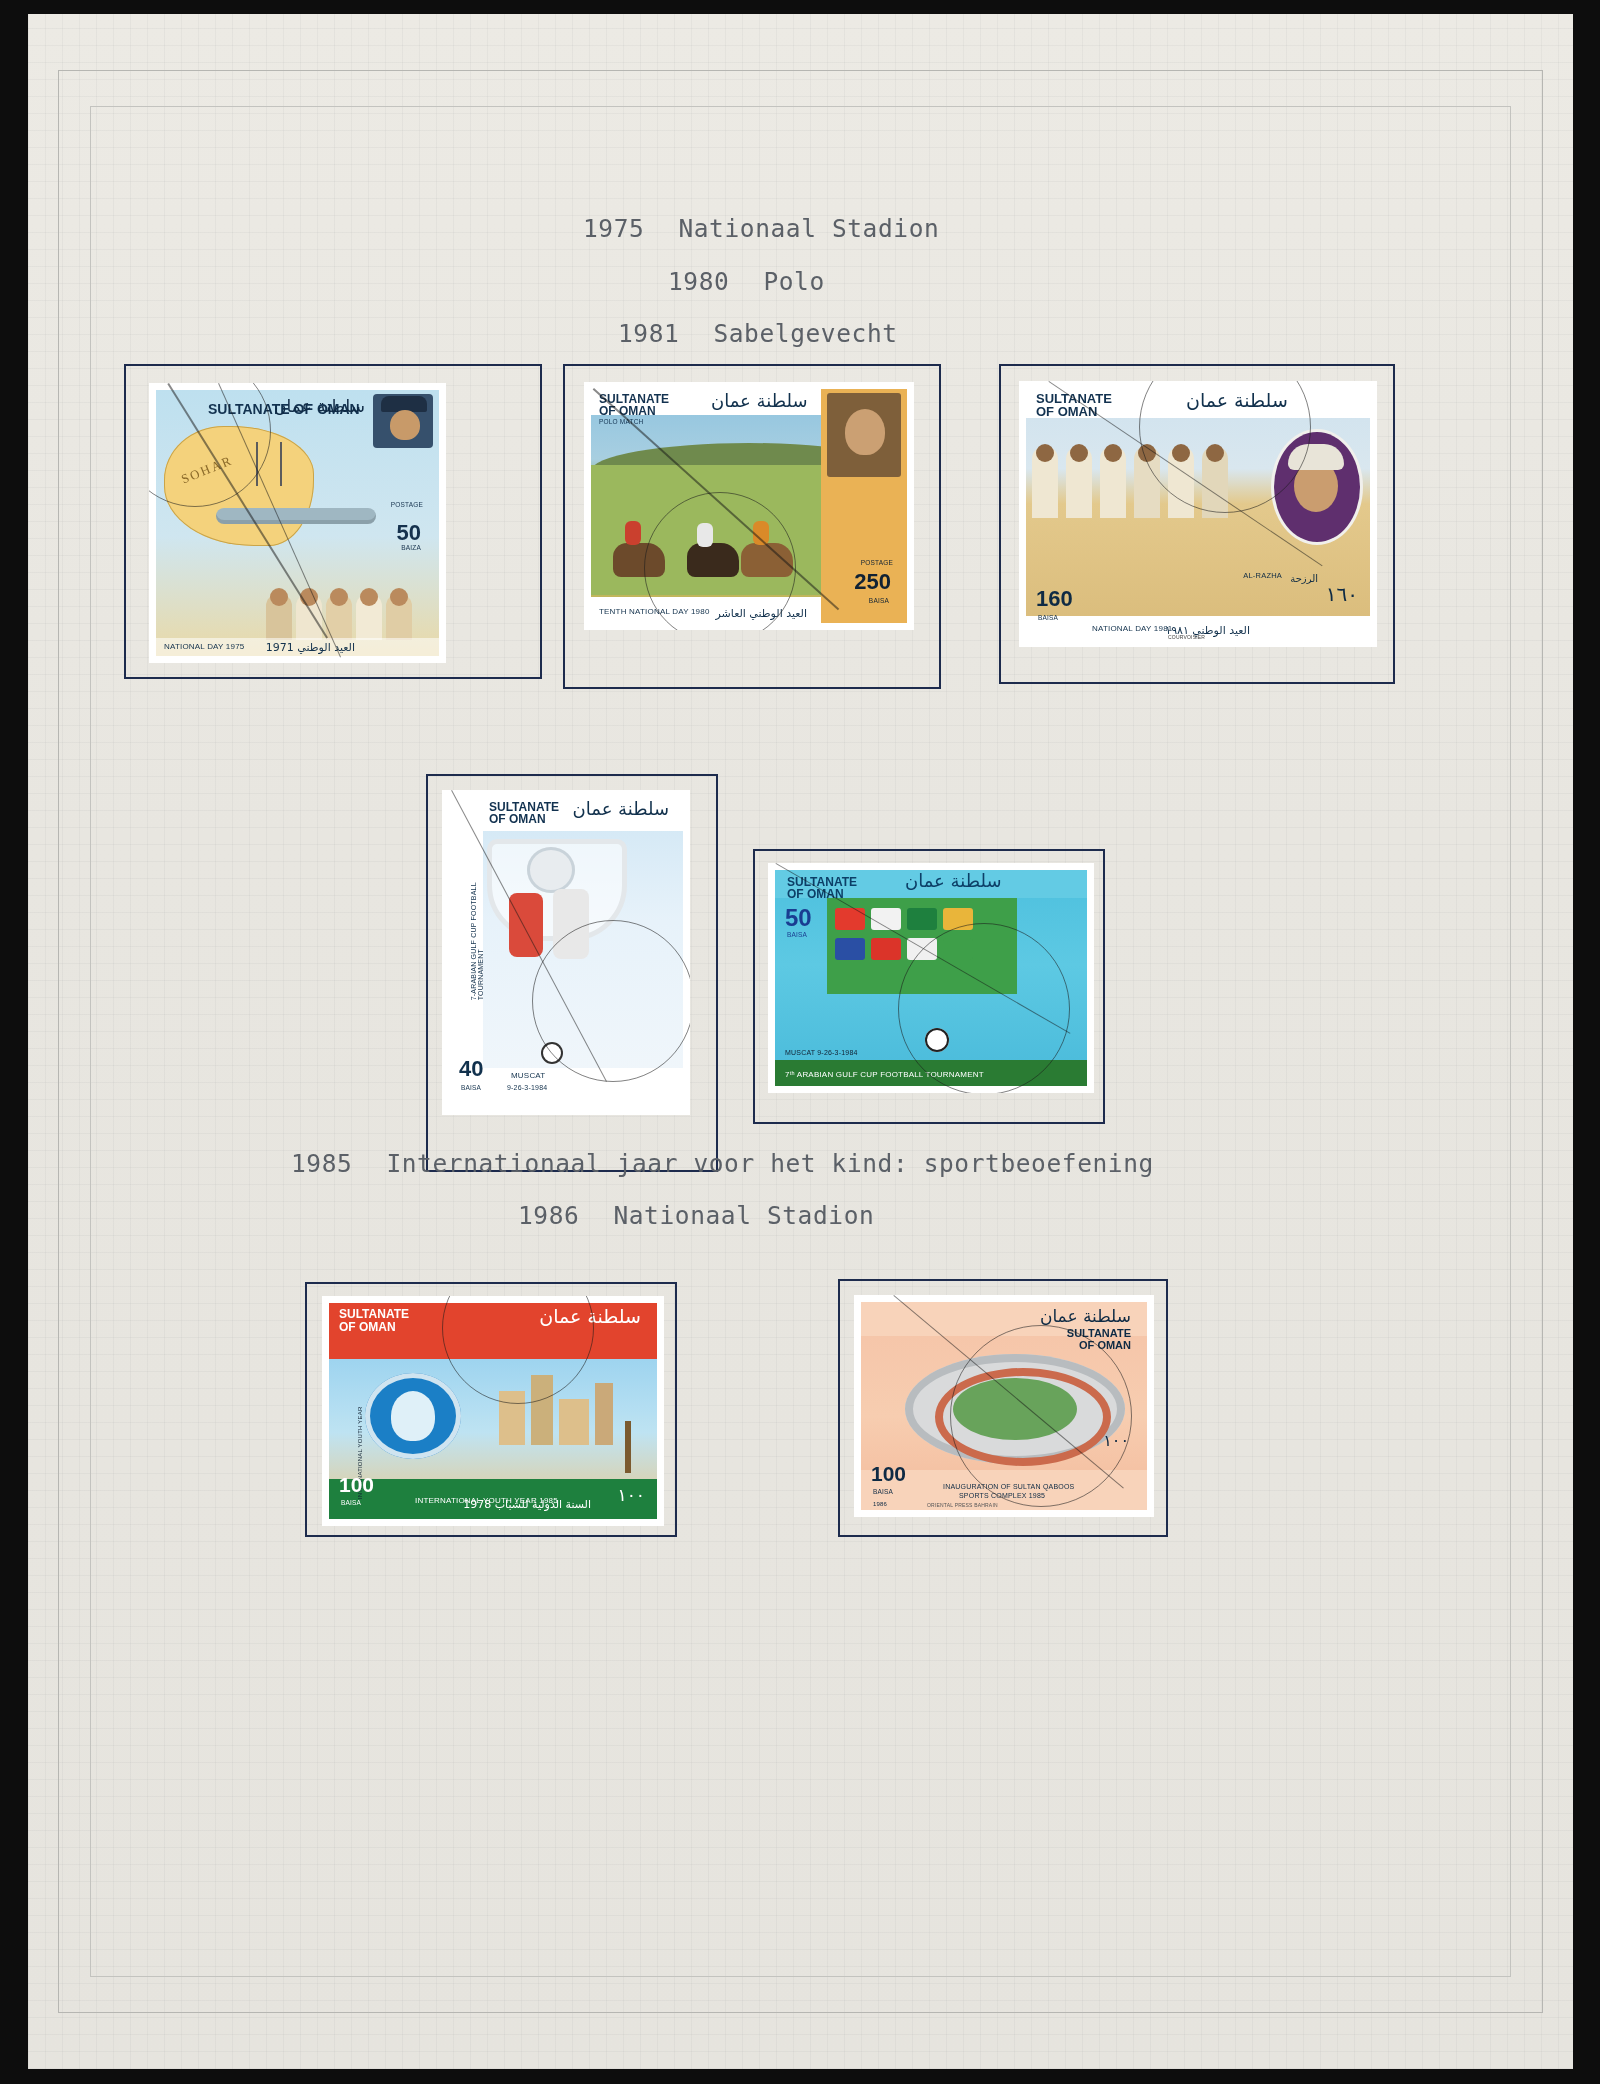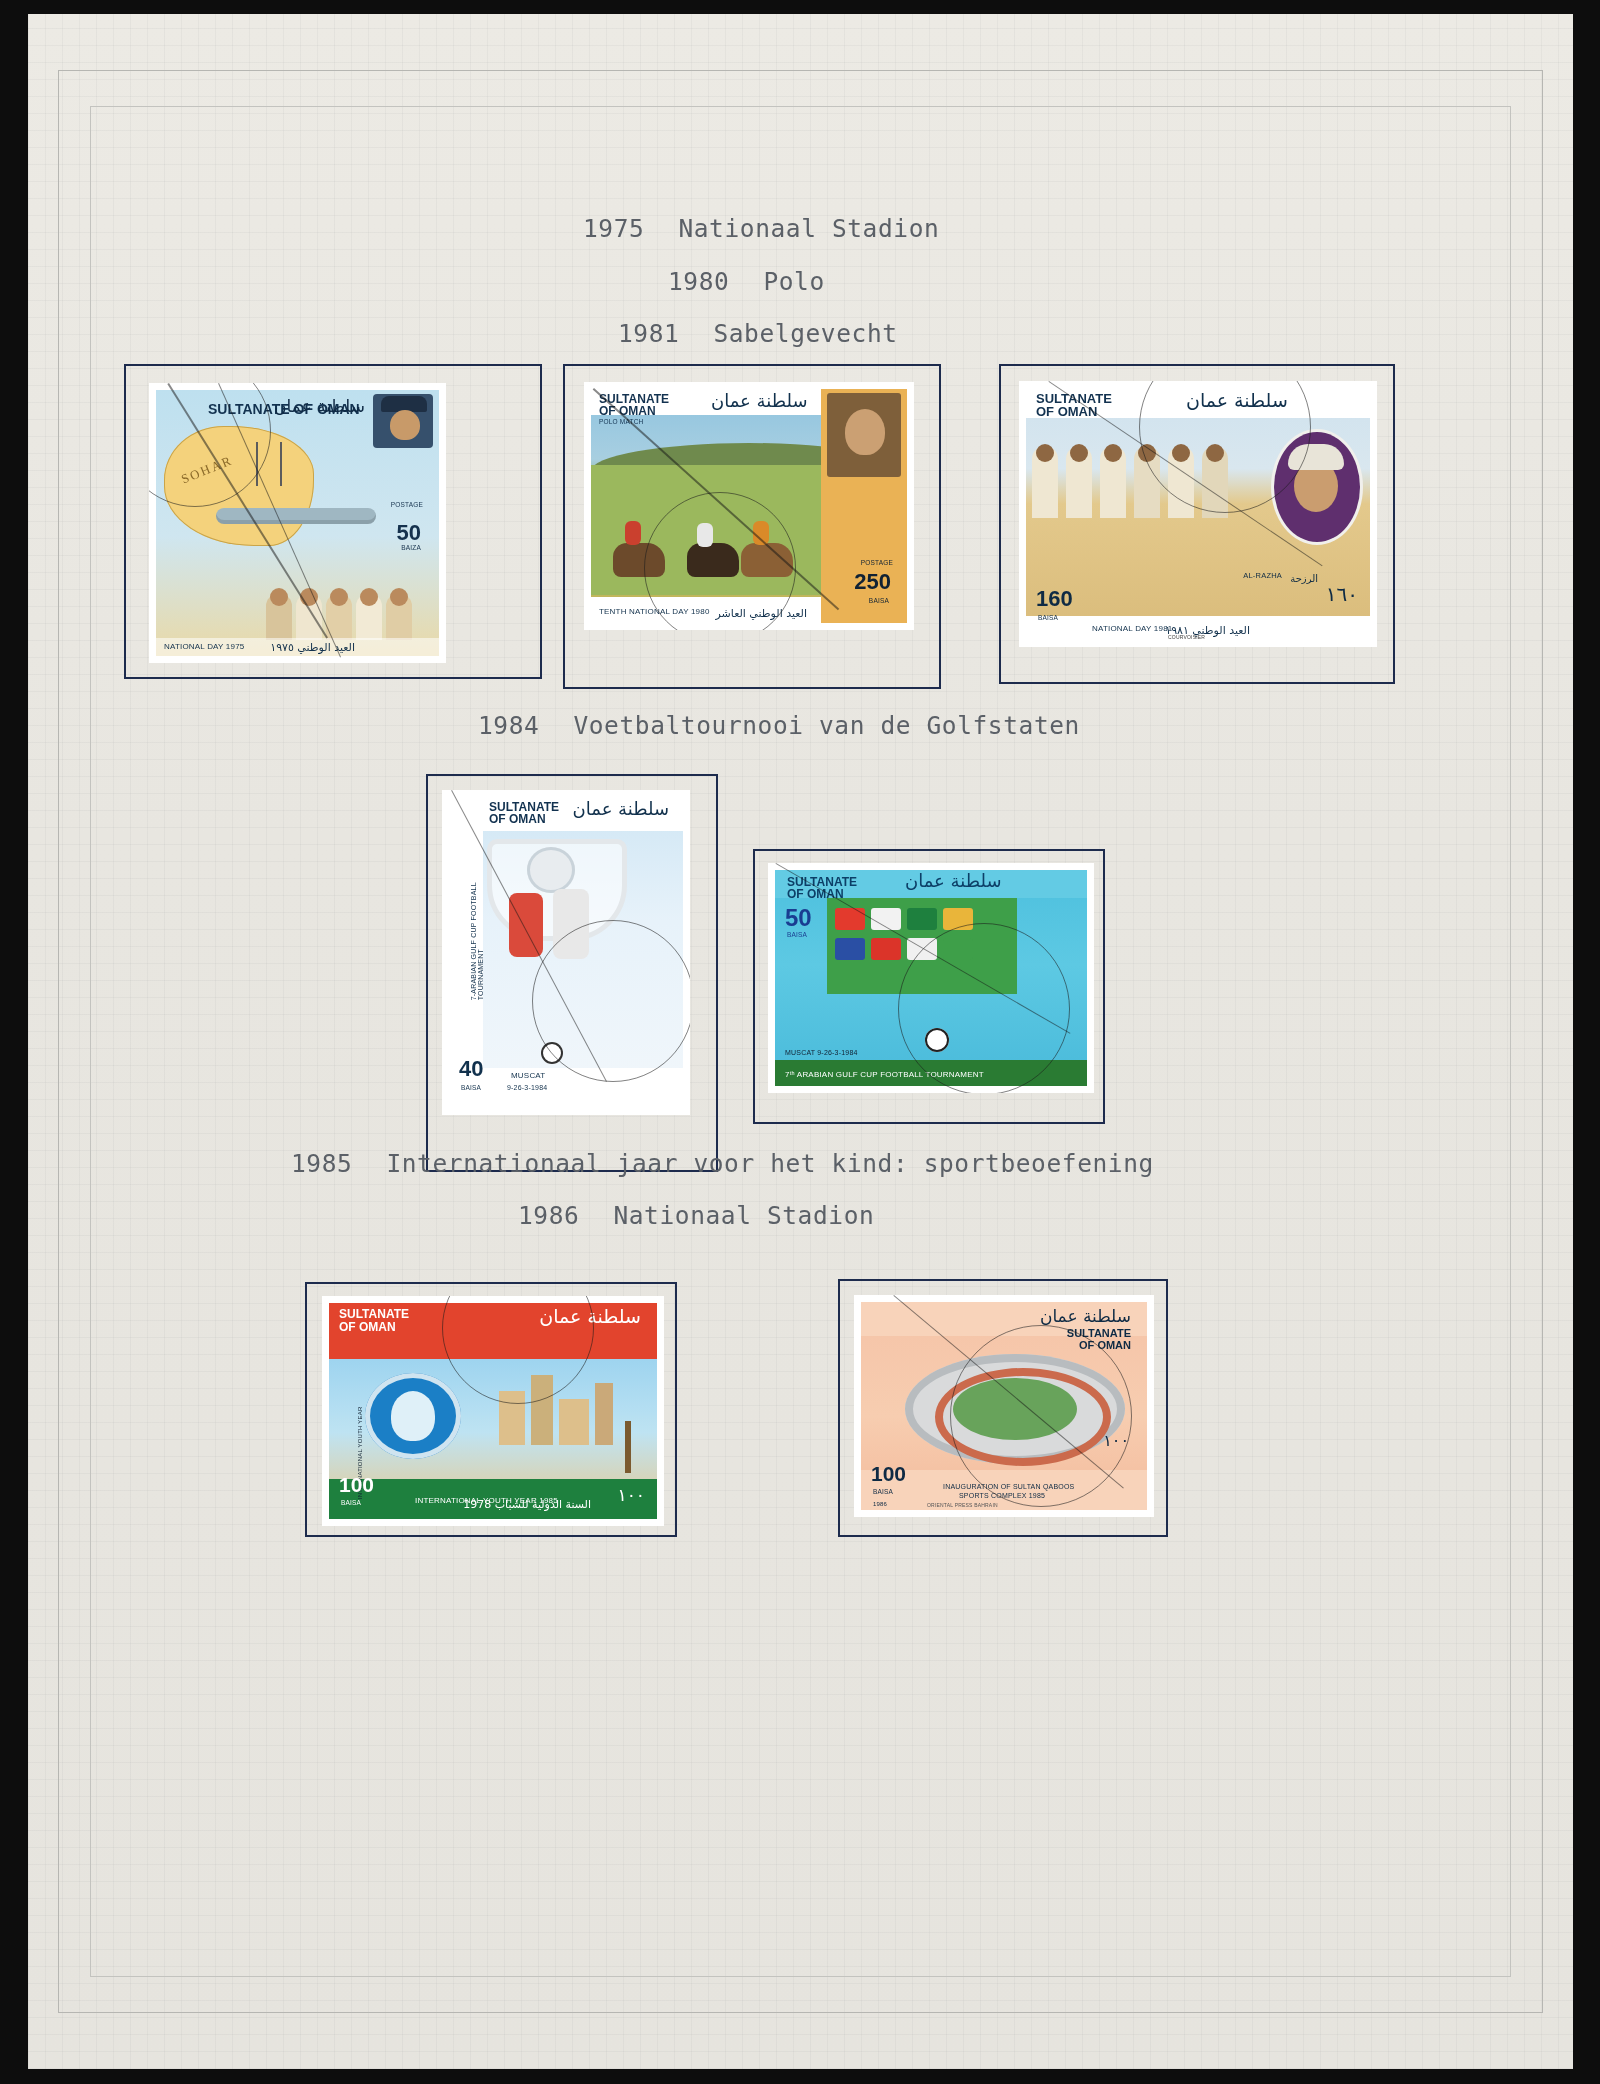--- a/index.html
+++ b/index.html
@@ -280,21 +280,21 @@
               <b style="left:94px"></b>
               <b style="left:124px"></b>
           </div>
           <div class="botband"></div>
           <div class="sultanate" style="left:52px; top:12px; font-size:14px; color:#13324f;">SULTANATE OF OMAN</div>
           <div class="arab" style="right:74px; top:6px; font-size:17px; color:#0f2a44;">سلطنة عمان</div>
           <div class="denom" style="right:18px; top:130px; font-size:22px; color:#16324d;">50</div>
           <div class="tiny" style="right:18px; top:155px; color:#16324d;">BAIZA</div>
           <div class="tiny" style="right:16px; top:112px; color:#16324d;">POSTAGE</div>
           <div class="tiny" style="left:8px; bottom:5px; font-size:8px; color:#12314c;">NATIONAL DAY 1975</div>
-          <div class="arab" style="right:84px; bottom:2px; font-size:11px; color:#12314c;">العيد الوطني ١٩٧٥</div>
+          <div class="arab" style="right:84px; bottom:2px; font-size:11px; color:#12314c;">العيد الوطني 1971</div>
         </div>
         <div class="cancel" style="left:-30px; top:-28px; width:150px; height:150px;"></div>
         <div class="cline" style="left:20px; top:0px; width:300px; height:1.6px; transform: rotate(58deg);"></div>
         <div class="cline" style="left:70px; top:0px; width:300px; height:1.4px; transform: rotate(66deg);"></div>
       </div>
     </div>
 
     <div class="mount" style="left:430px; top:145px; width:378px; height:325px;">
       <div class="stamp s2" style="left:19px; top:16px; width:330px; height:248px;">
         <div class="inner">
@@ -358,23 +358,20 @@
           <div class="arab" style="right:52px; bottom:56px; font-size:10px; color:#0e2a43;">الرزحة</div>
           <div class="tiny" style="left:66px; bottom:7px; font-size:8px; color:#12314c;">NATIONAL DAY 1981</div>
           <div class="arab" style="right:120px; bottom:3px; font-size:11px; color:#12314c;">العيد الوطني ١٩٨١</div>
           <div class="tiny" style="left:142px; bottom:0px; font-size:5px; color:#3c3c3c;">COURVOISIER</div>
         </div>
         <div class="cancel" style="left:120px; top:-40px; width:170px; height:170px;"></div>
         <div class="cline" style="left:30px; top:0px; width:330px; height:1.4px; transform: rotate(34deg);"></div>
       </div>
     </div>
 
-    <div class="caption" style="left:345px; top:492px;">
-      <span class="yr">1984</span><span>Voetbaltournooi van de Golfstaten</span>
-    </div>
 
     <div class="mount" style="left:293px; top:555px; width:292px; height:398px;">
       <div class="stamp s4" style="left:14px; top:14px; width:248px; height:325px;">
         <div class="inner">
           <div class="topband"></div>
           <div class="sideband"></div>
           <div class="cup"></div>
           <div class="emblem"></div>
           <div class="p1"></div>
           <div class="p2"></div>

